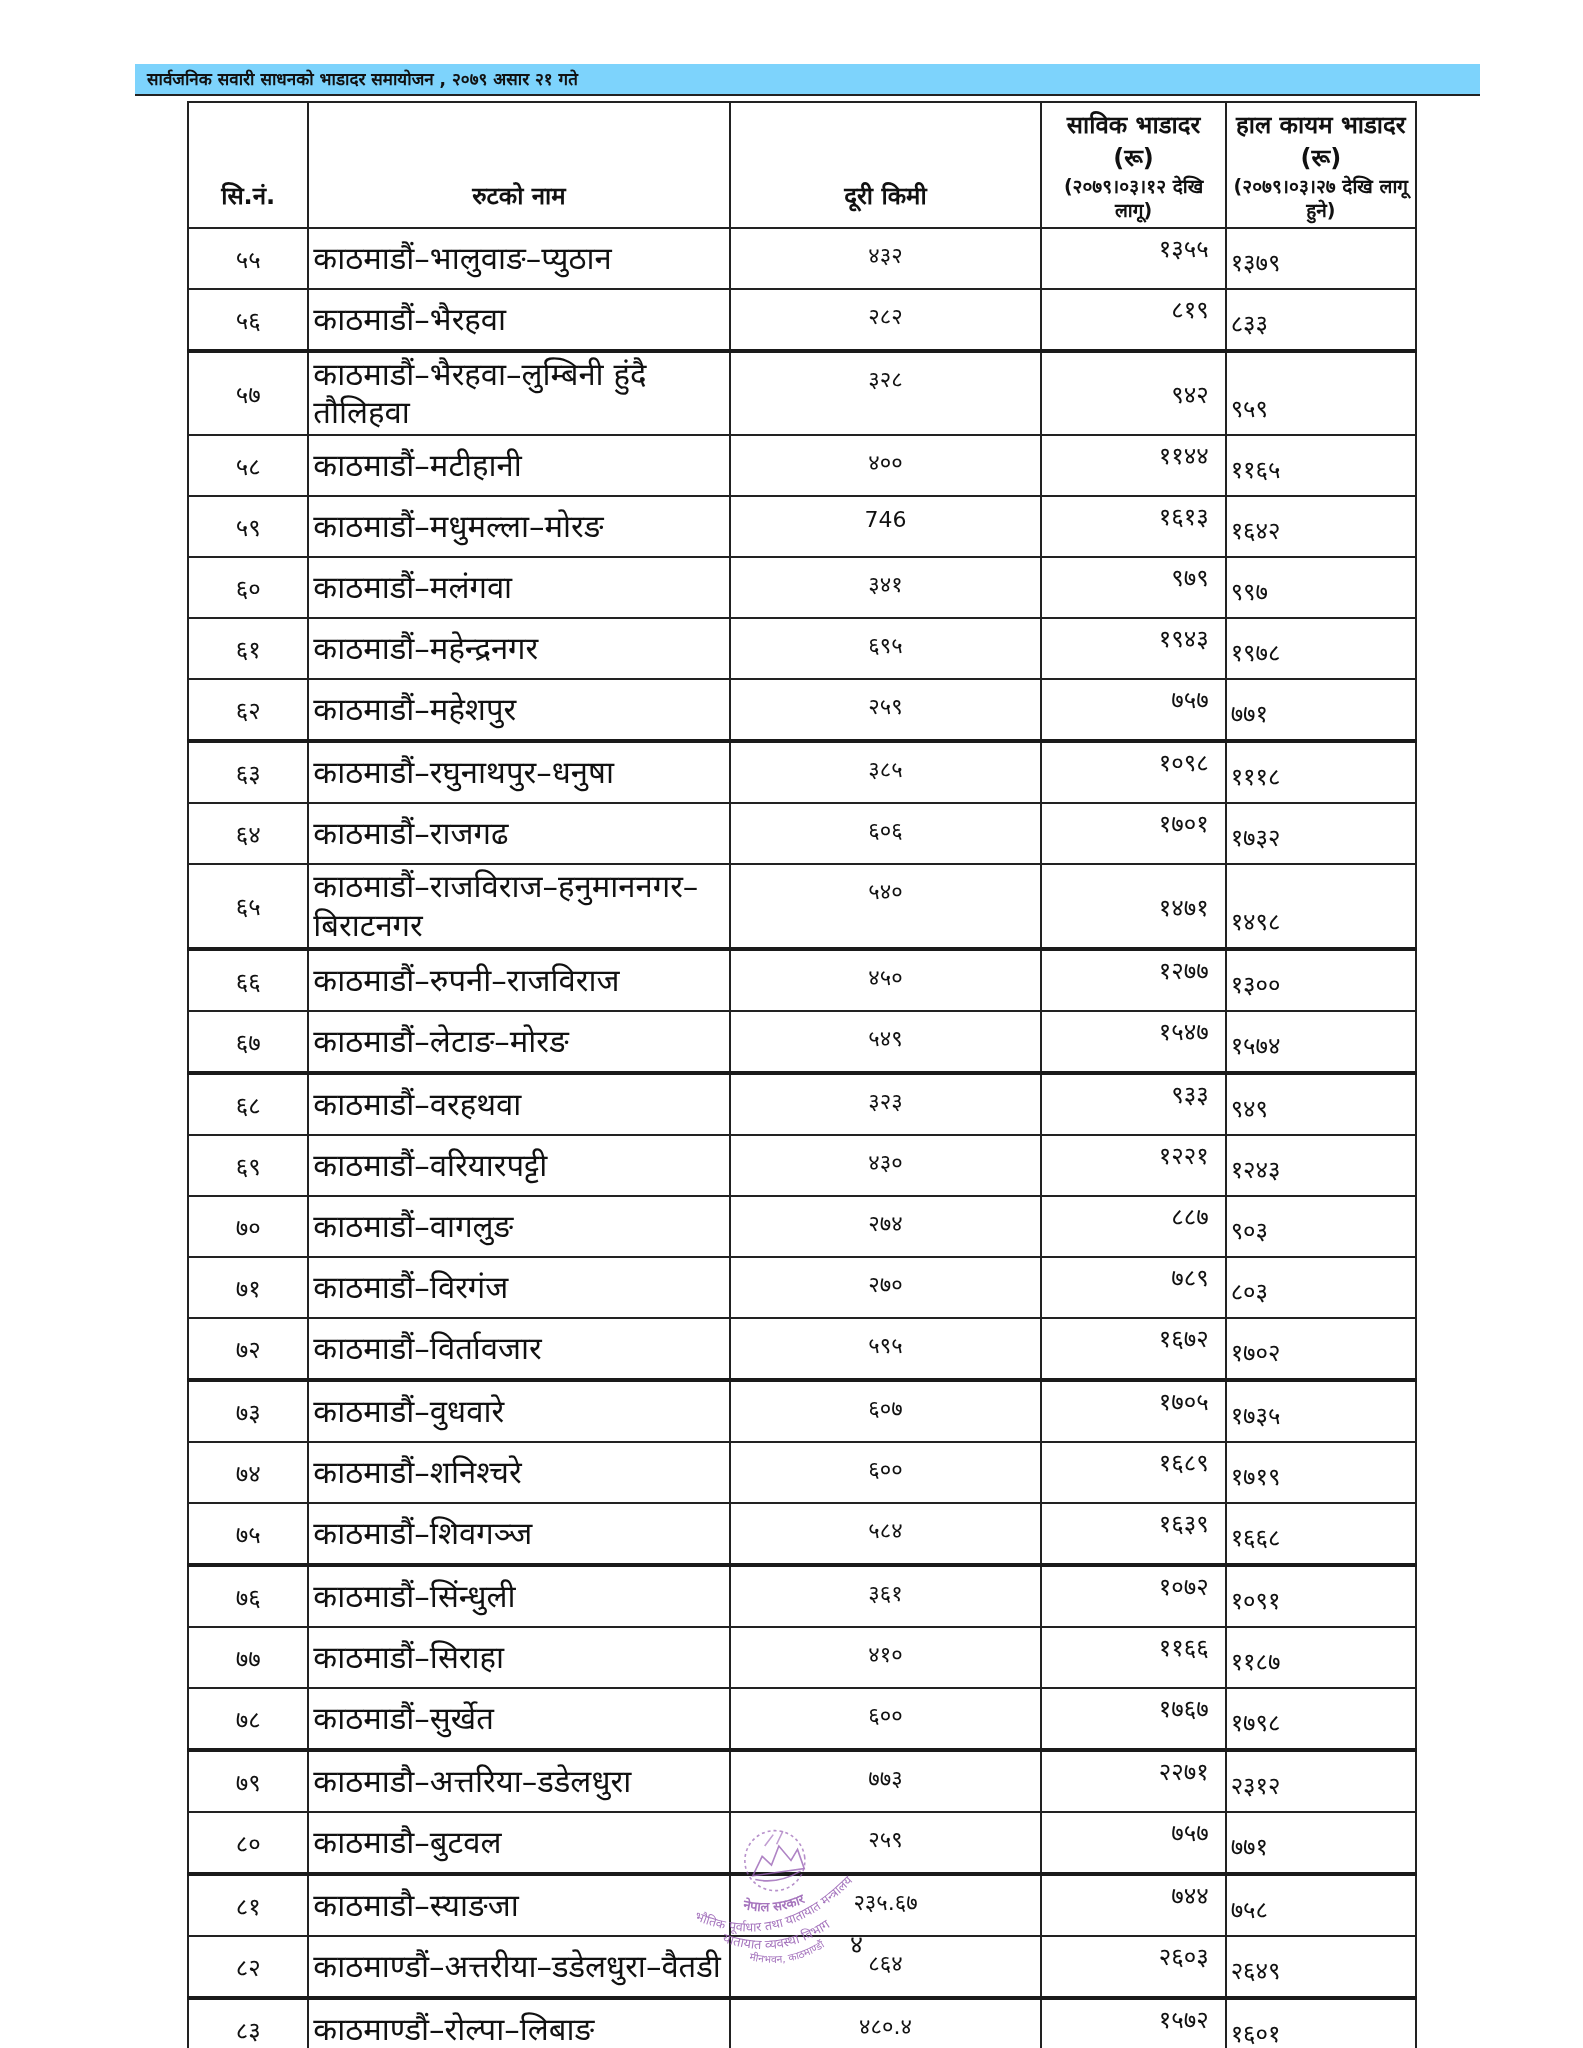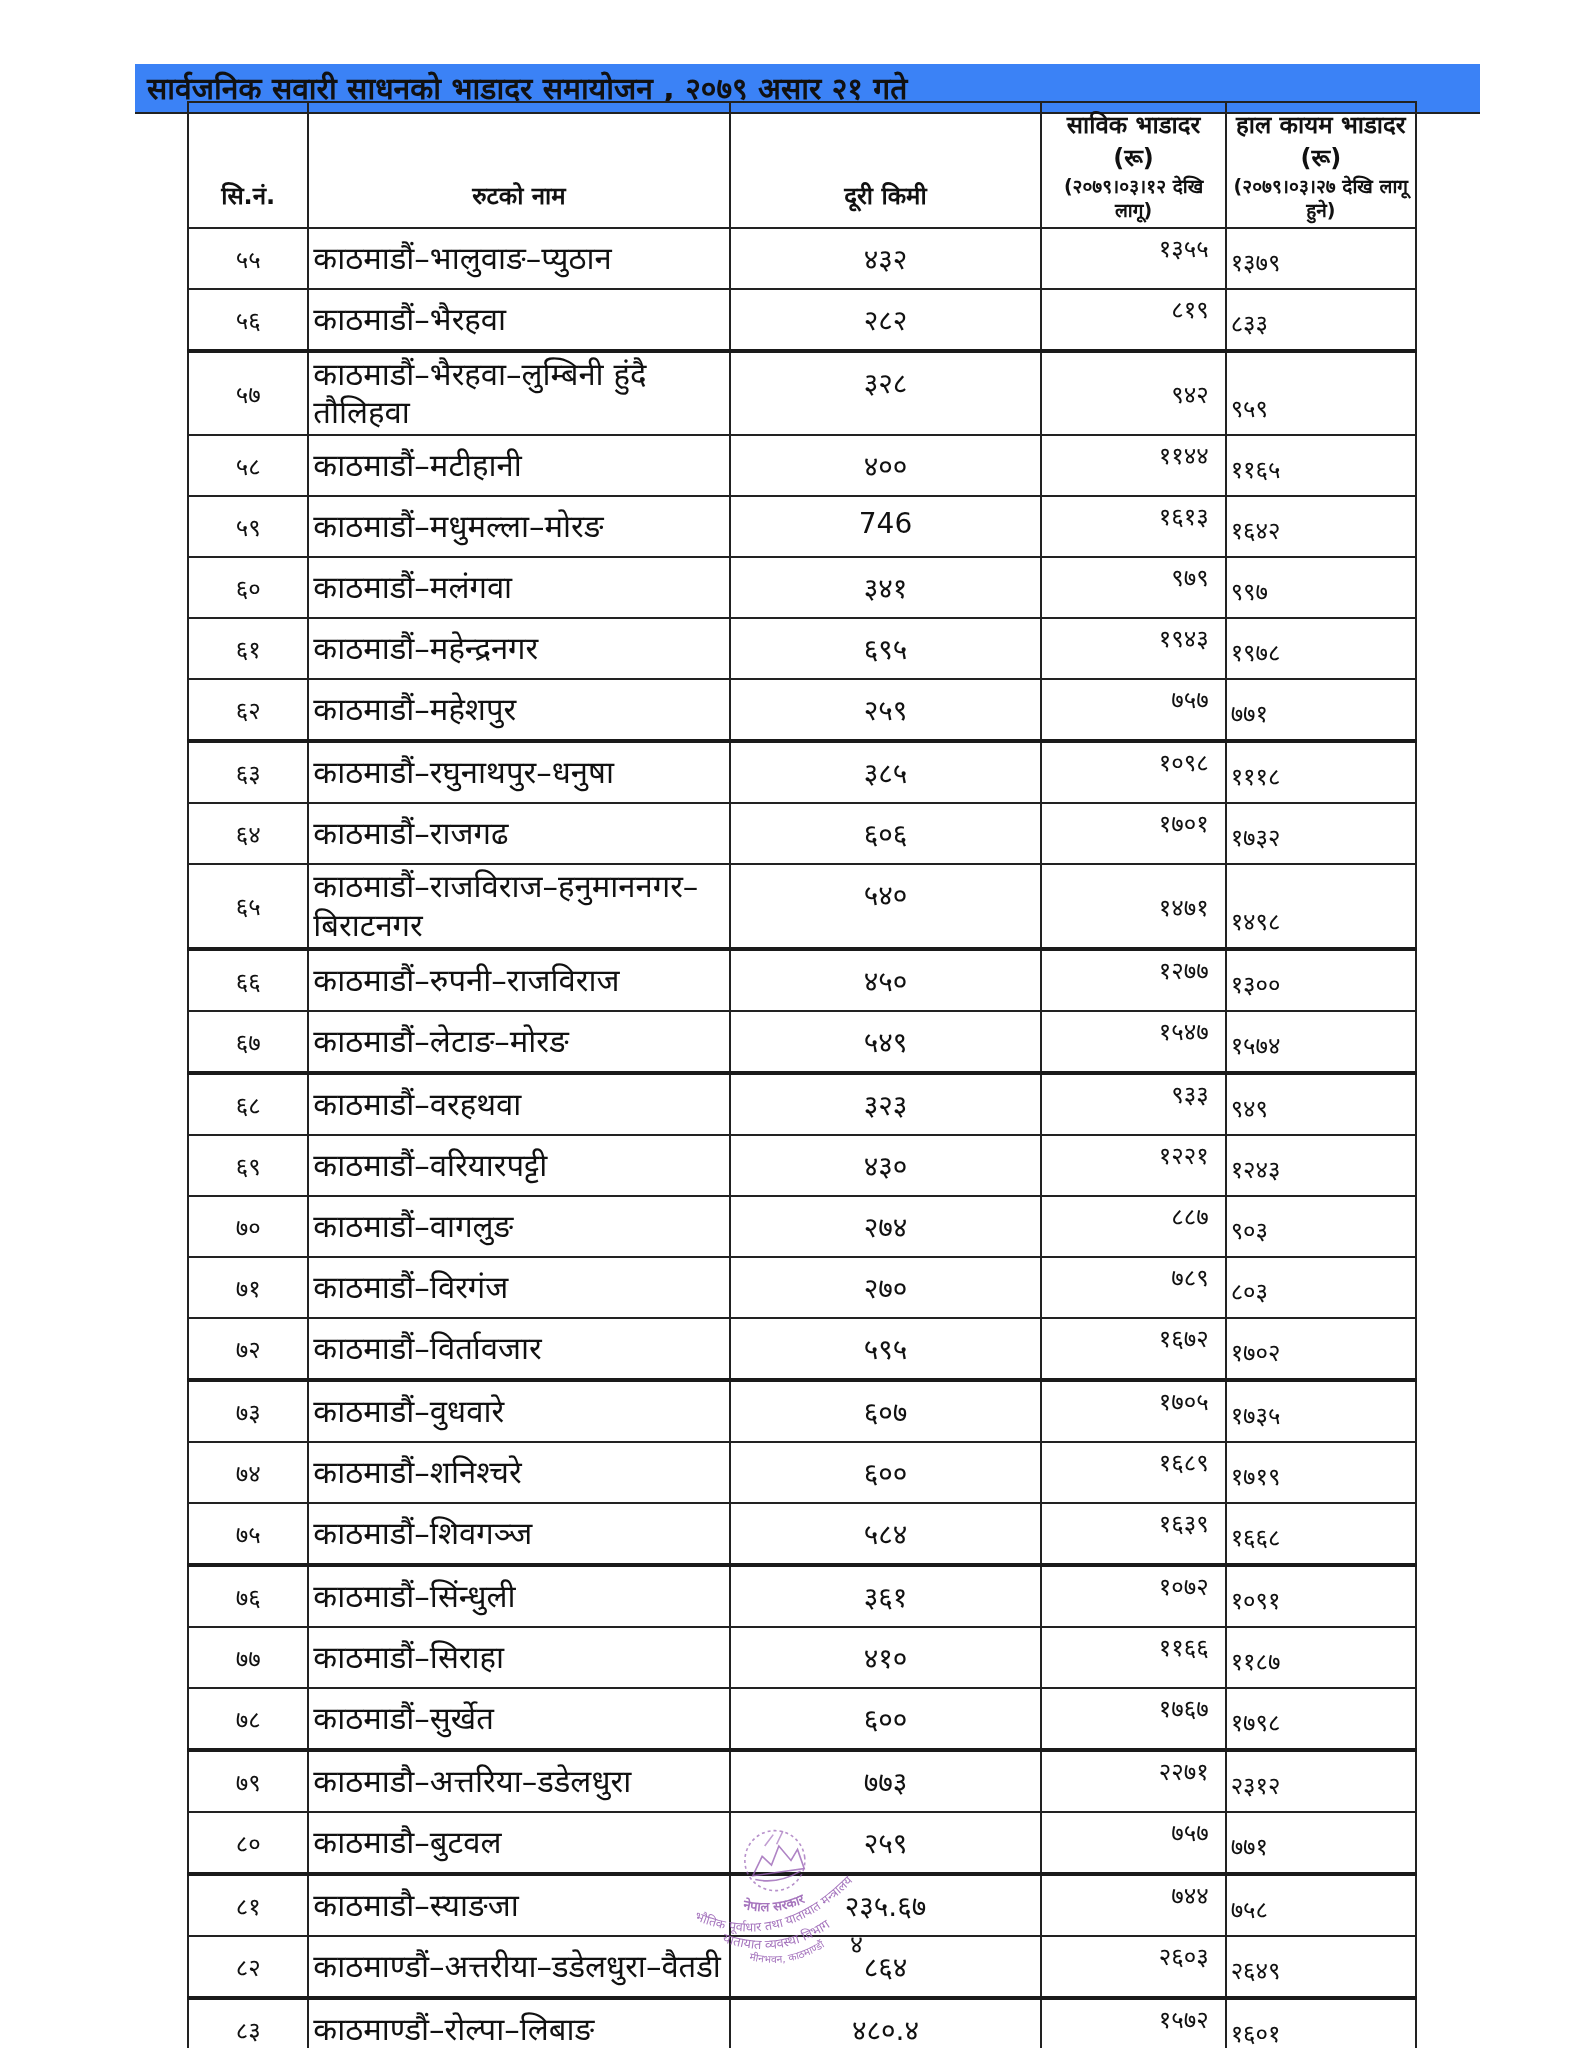--- a/index.html
+++ b/index.html
@@ -6,23 +6,23 @@
   body{
     width:1583px;height:2048px;
     background:#ffffff;
     position:relative;
     font-family:"DejaVu Sans", sans-serif;
     color:#111;
   }
   .title-bar{
     position:absolute;
     left:135px;top:64px;width:1345px;
-    background:#3b82f6;
+    background:#7dd3fc;
     border-bottom:2px solid #222;
-    font-size:30px;font-weight:bold;
+    font-size:17px;font-weight:bold;
     padding:3px 10px 4px 12px;
     box-sizing:border-box;
     white-space:nowrap;
   }
   table.fare-table{
     position:absolute;
     left:187px;top:101px;width:1230px;
     border-collapse:collapse;
     table-layout:fixed;
   }
@@ -48,21 +48,21 @@
     line-height:1.25;
   }
   tbody td{
     font-size:24px;
     height:56px;
     padding:2px 4px;
   }
   tbody tr.thick-top td{border-top:4px solid #1a1a1a;}
   td.sn{text-align:center;vertical-align:middle;}
   td.route{text-align:left;vertical-align:middle;font-size:31px;line-height:1.25;}
-  td.dist{text-align:center;vertical-align:top;padding-top:10px;font-size:28px;}
+  td.dist{text-align:center;vertical-align:top;padding-top:10px;font-size:22px;}
   td.old{text-align:right;vertical-align:bottom;padding-right:16px;padding-bottom:24px;}
   td.new{text-align:left;vertical-align:bottom;padding-bottom:10px;font-family:Liberation Mono, monospace;}
   .stamp{
     position:absolute;
     left:672px;top:1822px;
     width:220px;height:150px;
     transform:rotate(-8deg);
     opacity:0.88;
   }
   .page-number{

